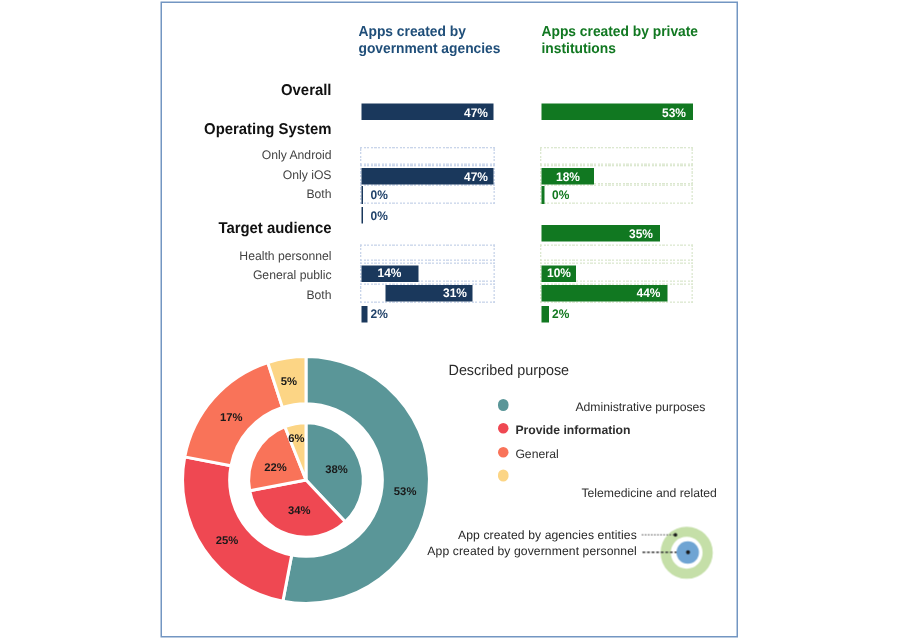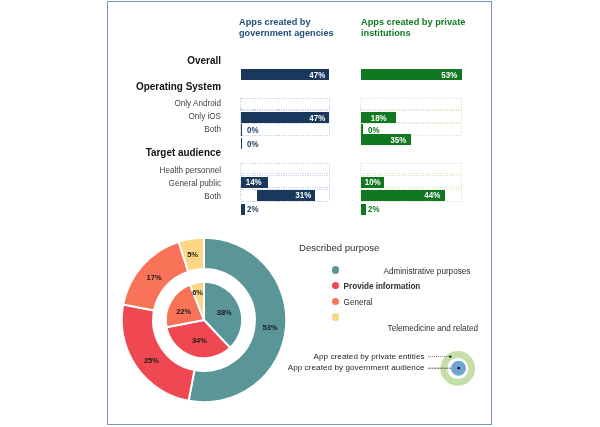--- a/index.html
+++ b/index.html
@@ -90,24 +90,24 @@
       </div>
       <div class="bar blue stub" style="left:241px;top:110.4px;width:1.4px;height:11.2px;">
         <span class="val">0%</span>
       </div>
       <div class="bar green stub" style="left:361.2px;top:110.4px;width:1.4px;height:11.2px;">
         <span class="val">0%</span>
       </div>
       <div class="bar blue stub" style="left:241px;top:124px;width:1.4px;height:11.2px;">
         <span class="val">0%</span>
       </div>
-      <div class="bar green" style="left:361.2px;top:120px;width:50px;height:11.2px;">
+      <div class="bar green" style="left:361.2px;top:136px;width:79px;height:11.2px;">
         <span class="val">35%</span>
       </div>
-      <div class="bar blue mid" style="left:241px;top:162.8px;width:26.658px;height:11.2px;">
+      <div class="bar blue mid" style="left:241px;top:162.8px;width:26.658px;height:11.2px;padding-left:11px;">
         <span class="val">14%</span>
       </div>
       <div class="bar green mid" style="left:361.2px;top:162.8px;width:22.9px;height:11.2px;">
         <span class="val">10%</span>
       </div>
       <div class="bar blue" style="left:257px;top:175.7px;width:58.482000000000006px;height:11.2px;">
         <span class="val">31%</span>
       </div>
       <div class="bar green" style="left:361.2px;top:175.7px;width:83.718px;height:11.2px;">
         <span class="val">44%</span>
@@ -162,16 +162,16 @@
 
   <svg id="annot-mark" width="60" height="50" viewBox="0 0 60 50" style="position:absolute;left:425px;top:345px;overflow:visible;">
       <circle cx="32.80000000000001" cy="23.5" r="14" fill="none" stroke="#C5DFA8" stroke-width="6.8"></circle>
       <line x1="2.8999999999999773" y1="11.600000000000023" x2="25.19999999999999" y2="11.600000000000023" stroke="#6a6a6a" stroke-width="0.95" stroke-dasharray="1.0 1.05" stroke-linecap="butt"></line>
       <line x1="3.3000000000000114" y1="23.19999999999999" x2="33.60000000000002" y2="23.19999999999999" stroke="#3a3a3a" stroke-width="1" stroke-dasharray="1.9 1.15" stroke-linecap="butt"></line>
       <circle cx="33.5" cy="23.30000000000001" r="7.5" fill="#6FA4D3"></circle>
       <circle cx="25.30000000000001" cy="11.600000000000023" r="1.2" fill="#1a1a1a"></circle>
       <circle cx="33.69999999999999" cy="23.19999999999999" r="1.35" fill="#1a1a1a"></circle>
     </svg>
   <div id="annot">
-      <div class="annot" style="left:215px;top:352.2px;width:209.6px;">App created by private entities</div>
-      <div class="annot" style="left:215px;top:362.9px;width:209.6px;">App created by government audience</div>
+      <div class="annot" style="left:215px;top:352.2px;width:209.6px;">App created by agencies entities</div>
+      <div class="annot" style="left:215px;top:362.9px;width:209.6px;">App created by government personnel</div>
     </div>
 </div>
 
 </body></html>

